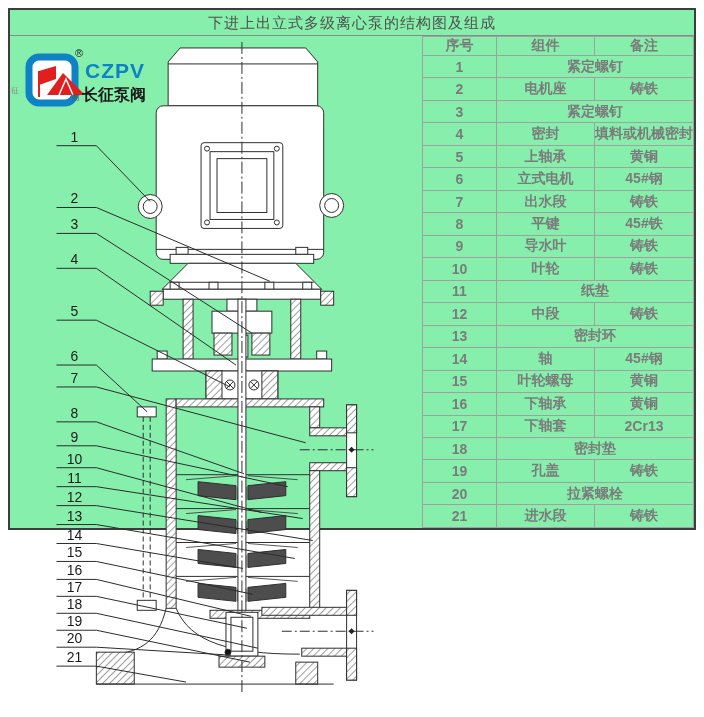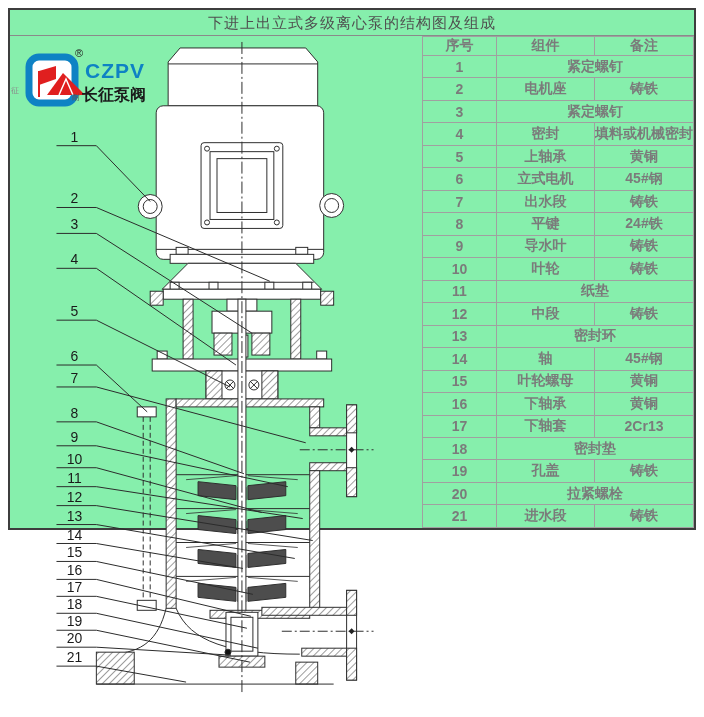--- a/index.html
+++ b/index.html
@@ -273,21 +273,21 @@
               <td>45#钢</td>
             </tr>
             <tr>
               <td>7</td>
               <td>出水段</td>
               <td>铸铁</td>
             </tr>
             <tr>
               <td>8</td>
               <td>平键</td>
-              <td>24#铁</td>
+              <td>45#铁</td>
             </tr>
             <tr>
               <td>9</td>
               <td>导水叶</td>
               <td>铸铁</td>
             </tr>
             <tr>
               <td>10</td>
               <td>叶轮</td>
               <td>铸铁</td>

